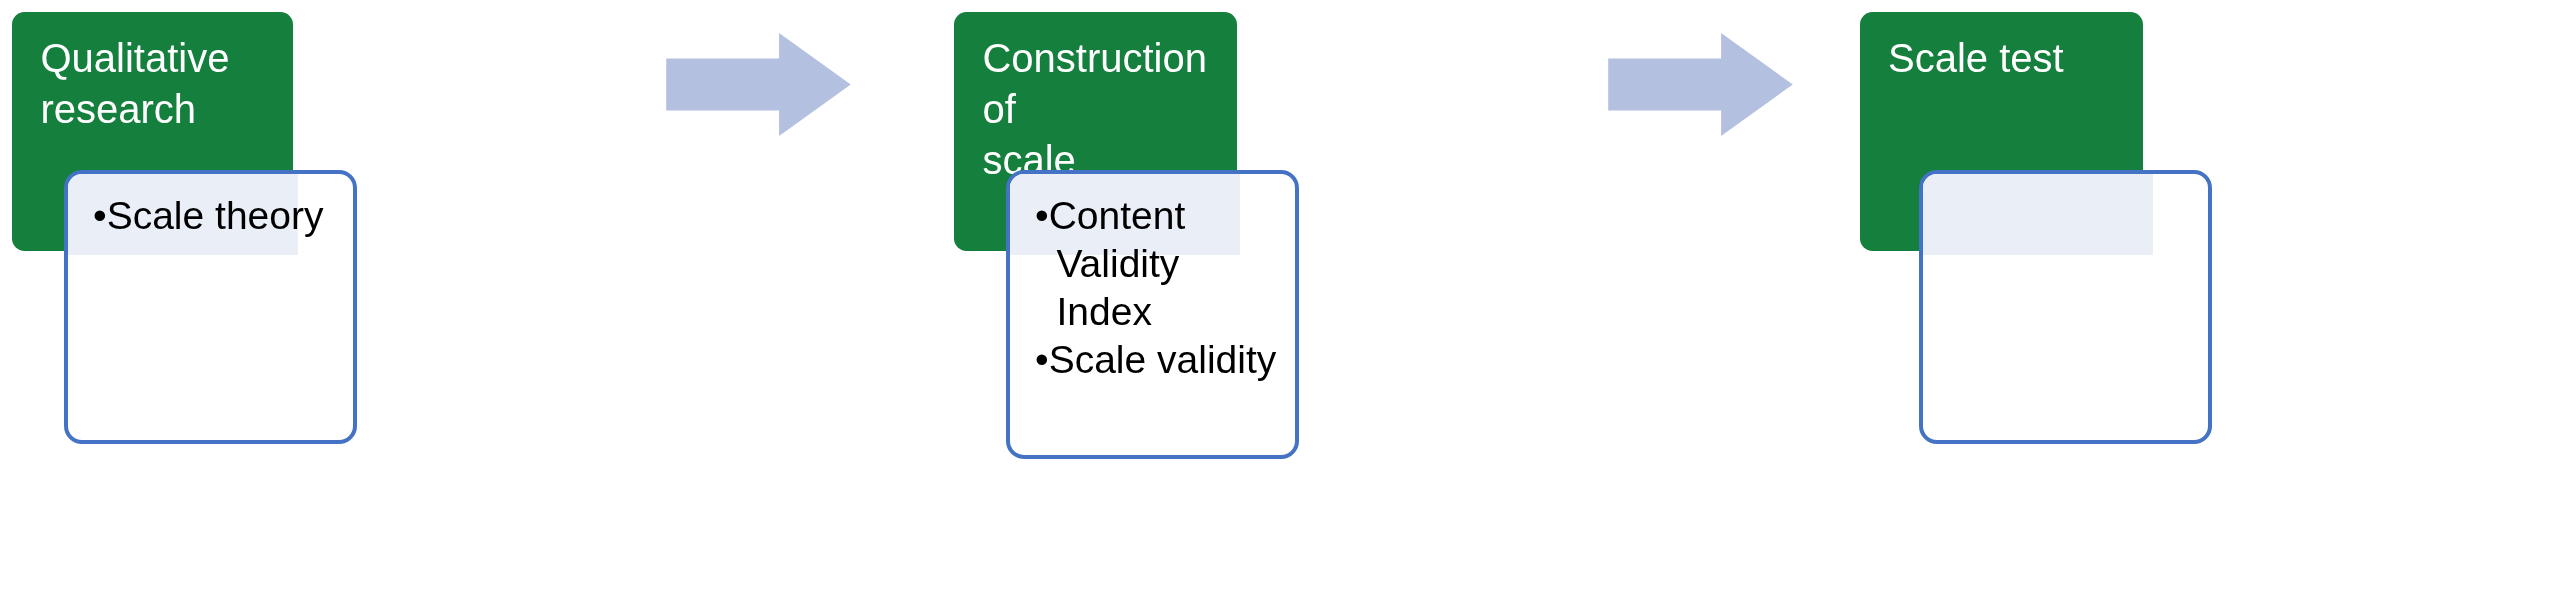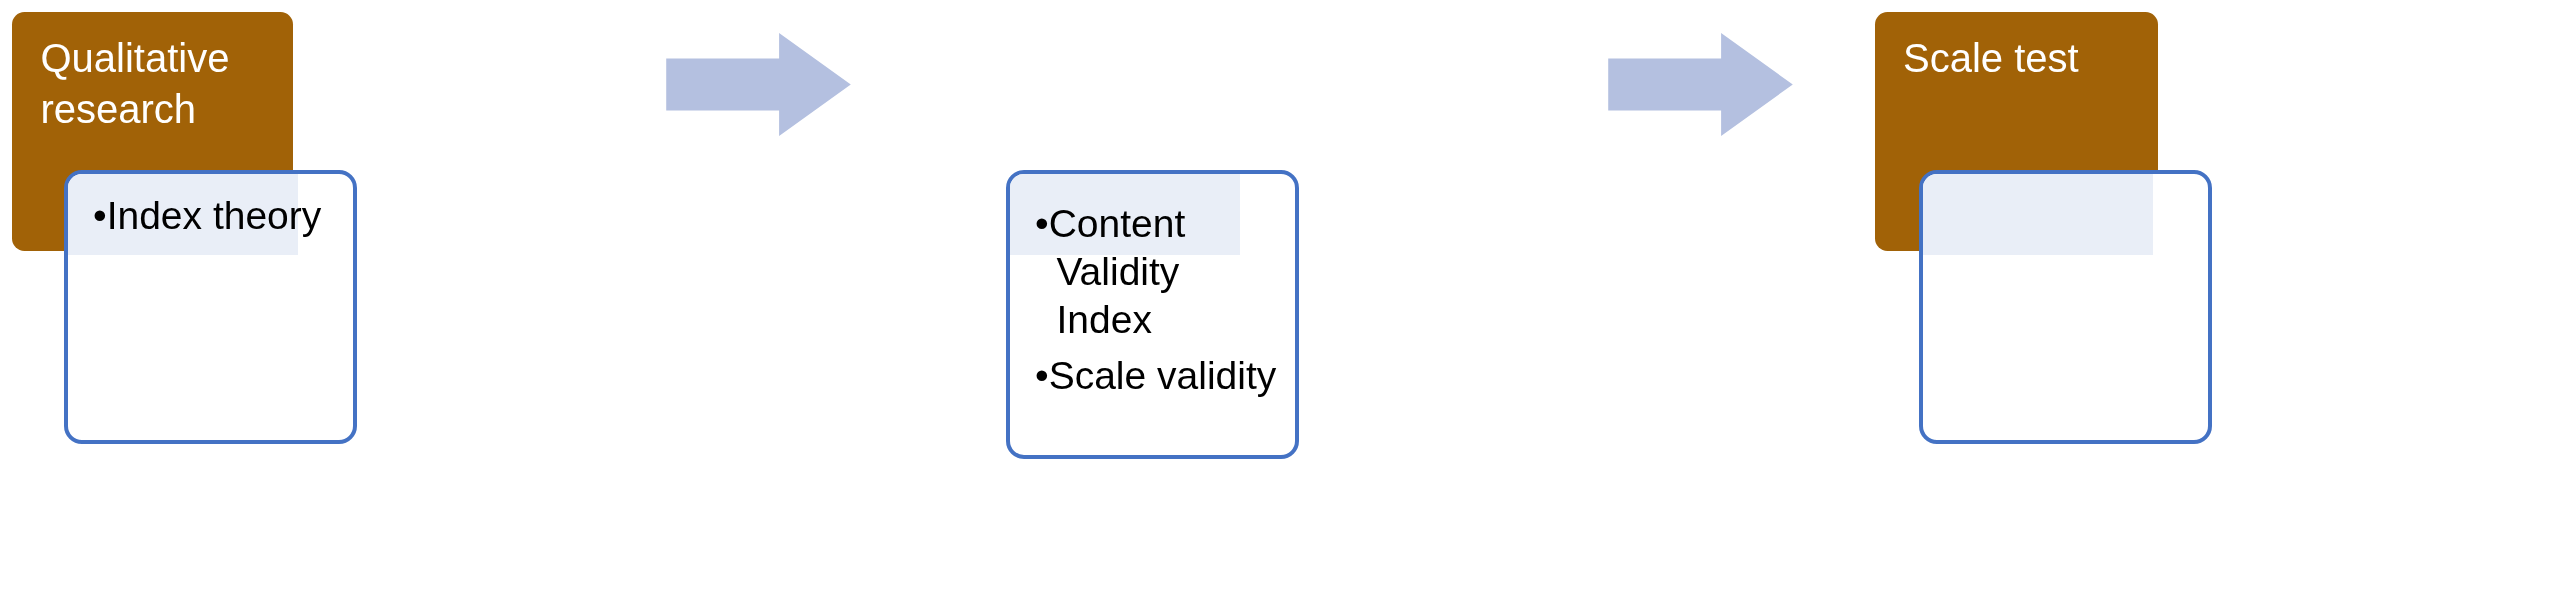--- a/index.html
+++ b/index.html
@@ -10,21 +10,21 @@
     overflow:hidden;
     position:relative;
   }
   #canvas{position:absolute;left:0;top:0;width:2576px;height:595px;}
 
   
   .stage{position:absolute;top:0;height:595px;}
 
   .blue-card{
     position:absolute;
-    background:#a16207;
+    background:#15803d;
     border-radius:12.4px;
     box-sizing:border-box;
   }
   .blue-card-title{
     position:absolute;
     left:28px;
     top:21.5px;
     right:16.5px;
     color:#FFFFFF;
     font-size:40px;
@@ -57,21 +57,21 @@
     font-size:39px;
     line-height:48px;
     font-weight:400;
   }
   .bullets .li{
     display:block;
     padding-left:0px;
     text-indent:0px;
     white-space:pre-line;
   }
-  .bullets .li.wrap{ padding-left:21.5px; text-indent:-21.5px;margin-top:8px; }
+  .bullets .li.wrap{ padding-left:21.5px; text-indent:-21.5px; }
 
   
   .arrow{
     position:absolute;
     color:#B4C0E0;
   }
   .arrow svg{display:block;}
 </style>
 </head>
 <body>
@@ -81,52 +81,56 @@
   <div class="stage" style="left:0px;width:744px;">
 
     <div class="blue-card" style="left:12.4px;top:11.6px;width:281px;height:239px;">
       <div class="blue-card-title">Qualitative
 research</div>
     </div>
 
     <div class="white-card" style="left:64px;top:170px;width:293px;height:274px;">
       <div class="tint" style="left:-5px;top:-5px;width:235px;height:86px;border-top-left-radius:15px;"></div>
       <div class="bullets">
-        <span class="li"><span>•</span><span>Index theory</span></span>
+        <span class="li"><span>•</span><span>Scale theory</span></span>
       </div>
     </div>
 
     <div class="arrow" style="left:666px;top:33px;width:185px;height:103px;">
       <svg width="185" height="103" viewBox="0 0 224 125" aria-hidden="true">
         <path d="M0,31 L137,31 L137,0 L224,62.5 L137,125 L137,94 L0,94 Z" fill="#B4C0E0"></path>
       </svg>
     </div>
   </div>
 
   <div class="stage" style="left:942px;width:760px;">
 
+    <div class="blue-card" style="left:12.4px;top:11.6px;width:283px;height:239px;">
+      <div class="blue-card-title">Construction of
+scale</div>
+    </div>
 
     <div class="white-card" style="left:64px;top:170px;width:293px;height:289px;">
       <div class="tint" style="left:-5px;top:-5px;width:235px;height:86px;border-top-left-radius:15px;"></div>
       <div class="bullets">
         <span class="li wrap"><span>•</span><span>Content Validity Index</span></span>
         <span class="li wrap"><span>•</span><span>Scale validity</span></span>
       </div>
     </div>
 
     <div class="arrow" style="left:666px;top:33px;width:185px;height:103px;">
       <svg width="185" height="103" viewBox="0 0 224 125" aria-hidden="true">
         <path d="M0,31 L137,31 L137,0 L224,62.5 L137,125 L137,94 L0,94 Z" fill="#B4C0E0"></path>
       </svg>
     </div>
   </div>
 
   <div class="stage" style="left:1855px;width:721px;">
 
-    <div class="blue-card" style="left:20px;top:11.6px;width:283px;height:239px;">
+    <div class="blue-card" style="left:5px;top:11.6px;width:283px;height:239px;">
       <div class="blue-card-title">Scale test</div>
     </div>
 
     <div class="white-card" style="left:64px;top:170px;width:293px;height:274px;">
       <div class="tint" style="left:-5px;top:-5px;width:235px;height:86px;border-top-left-radius:15px;"></div>
     </div>
   </div>
 
 </div>
 

